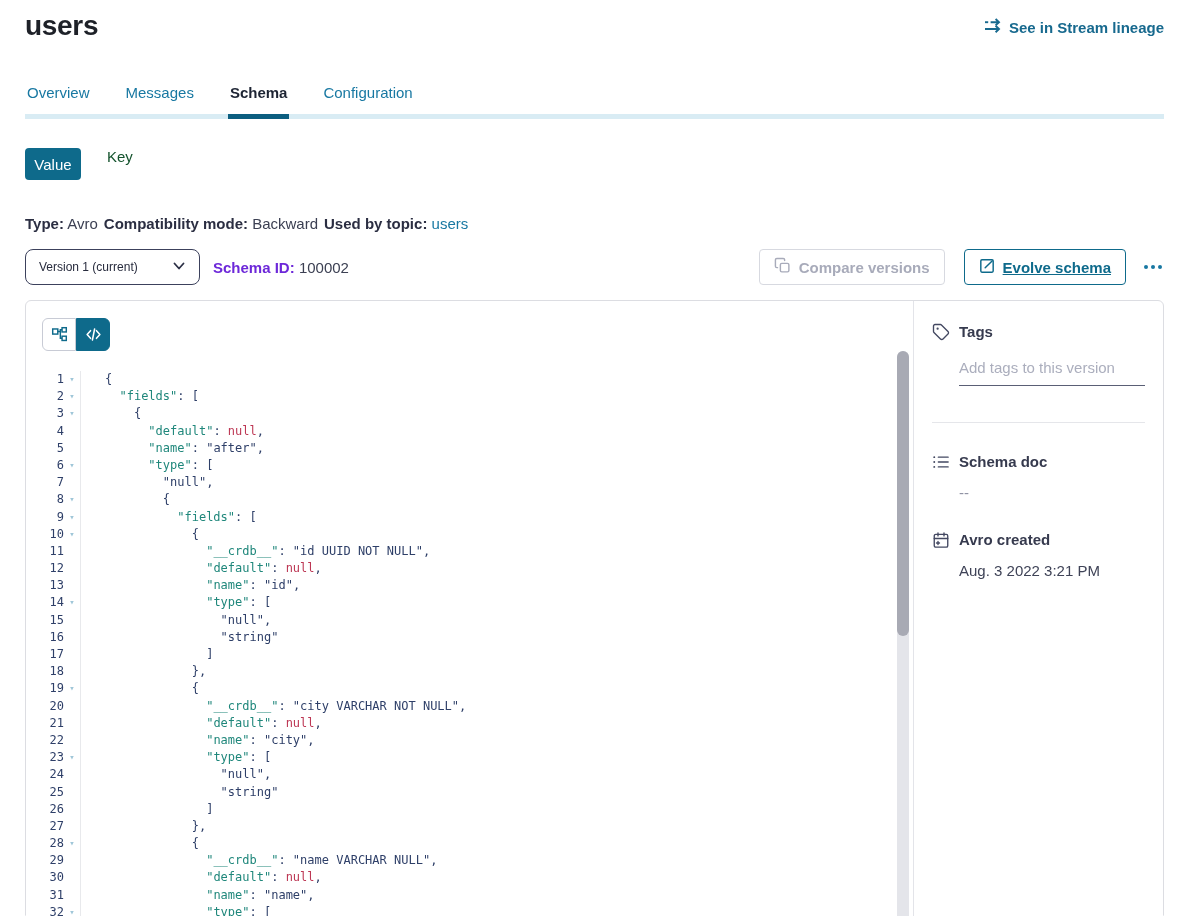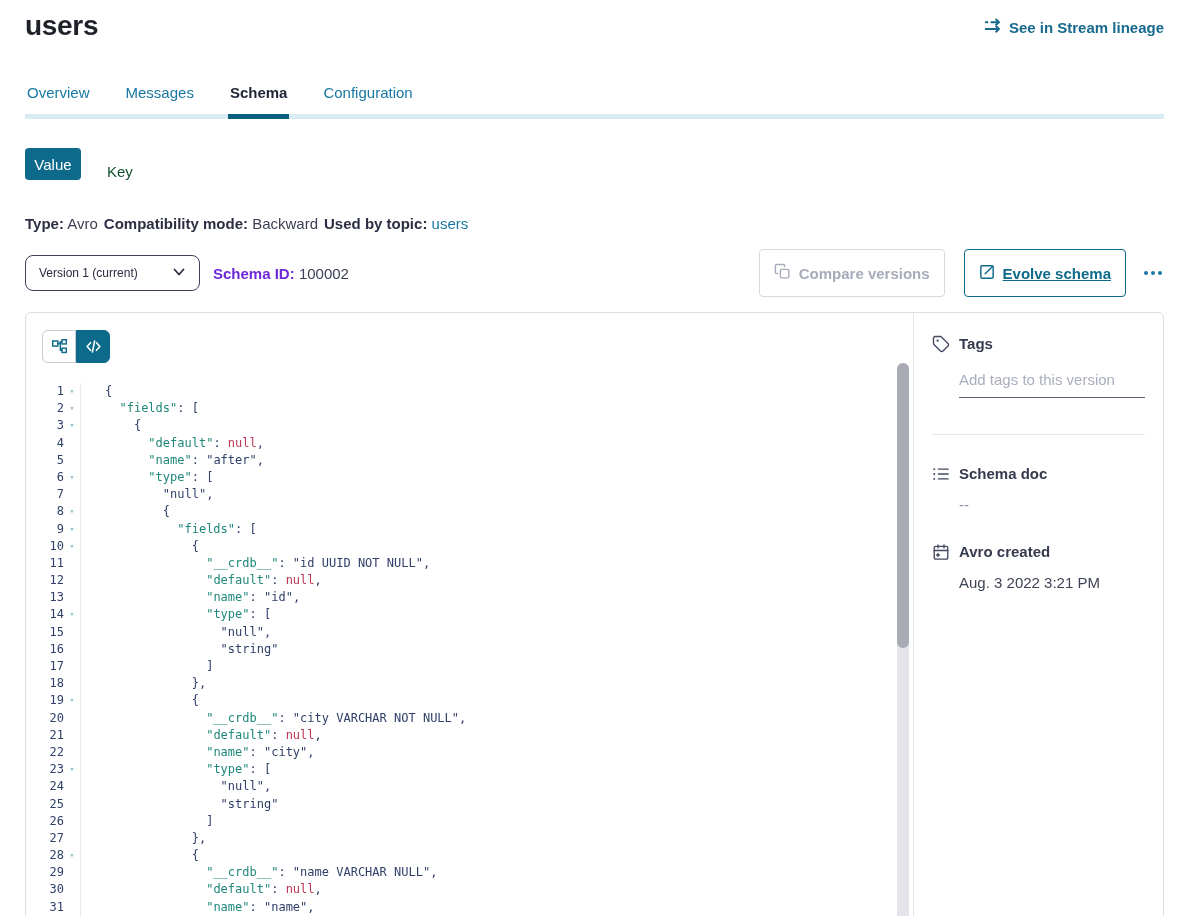--- a/index.html
+++ b/index.html
@@ -12,37 +12,37 @@
   .header { display:flex; justify-content:space-between; align-items:flex-start; padding:10px 25px 0 25px; }
   .title { font-size:28px; font-weight:700; color:#1e2128; letter-spacing:-0.3px; }
   .lineage { display:flex; align-items:center; gap:8px; margin-top:8px; color:#17698e;
              font-size:15px; font-weight:600; cursor:pointer; }
   
   .tabbar { display:flex; gap:32px; margin:42px 25px 0 25px; border-bottom:5px solid #d9ecf4; }
   .tab { font-size:15px; font-weight:500; color:#1878a2; padding:0 2px 13px 2px;
          margin-bottom:-5px; cursor:pointer; }
   .tab.active { color:#1d2433; font-weight:600; border-bottom:5px solid #0c5e80; }
   
-  .segmented { display:flex; align-items:flex-end; margin:29px 25px 12px 25px; }
+  .segmented { display:flex; align-items:flex-start; margin:29px 25px 12px 25px; }
   .btn-value { min-width:56px; height:32px; background:#0e6a8b; color:#fff; border:none;
                border-radius:4px; font-size:15px; font-weight:500; font-family:inherit; cursor:pointer; }
   .key-link { margin-left:26px; font-size:15px; font-weight:500; color:#14532d; cursor:pointer; }
   
   .meta { display:flex; gap:6px; margin:35px 25px 0 25px; font-size:15px; color:#3c4053; }
   .meta b { color:#2b2e42; font-weight:700; }
   .meta .link { color:#1878a2; cursor:pointer; }
   
   .controls { display:flex; align-items:center; margin:17px 25px 0 25px; }
   .select-box { width:175px; height:36px; border:1px solid #3c415c; border-radius:8px;
                 display:flex; align-items:center; justify-content:space-between;
                 padding:0 12px 0 13px; font-size:12px; color:#272b3d; background:#fff; cursor:pointer; }
   .schema-id { margin-left:13px; font-size:15px; color:#3c4053; }
   .schema-id b { color:#6d28d9; }
   .spacer { flex:1; }
-  .btn { height:48px; display:inline-flex; align-items:center; gap:8px; padding:0 14px;
+  .btn { height:36px; display:inline-flex; align-items:center; gap:8px; padding:0 14px;
          border-radius:4px; background:#fff; font-size:15px; font-weight:600; font-family:inherit; cursor:pointer; }
   .btn.disabled { border:1px solid #d7d9e0; color:#a8abba; cursor:default; }
   .btn.primary  { border:1px solid #0e6a8b; color:#0e6a8b; margin-left:19px;text-decoration:underline; }
   .dots { display:flex; gap:3px; margin-left:16px; padding:6px 2px; cursor:pointer; }
   .dots i { width:4px; height:4px; border-radius:50%; background:#1878a2; }
   
   .panel { position:relative; margin:15px 25px 0 25px; height:625px;
            border:1px solid #dcdde2; border-radius:6px 6px 0 0;
            display:grid; grid-template-columns:1fr 250px; background:#fff; }
   .editor { position:relative; overflow:hidden; }

